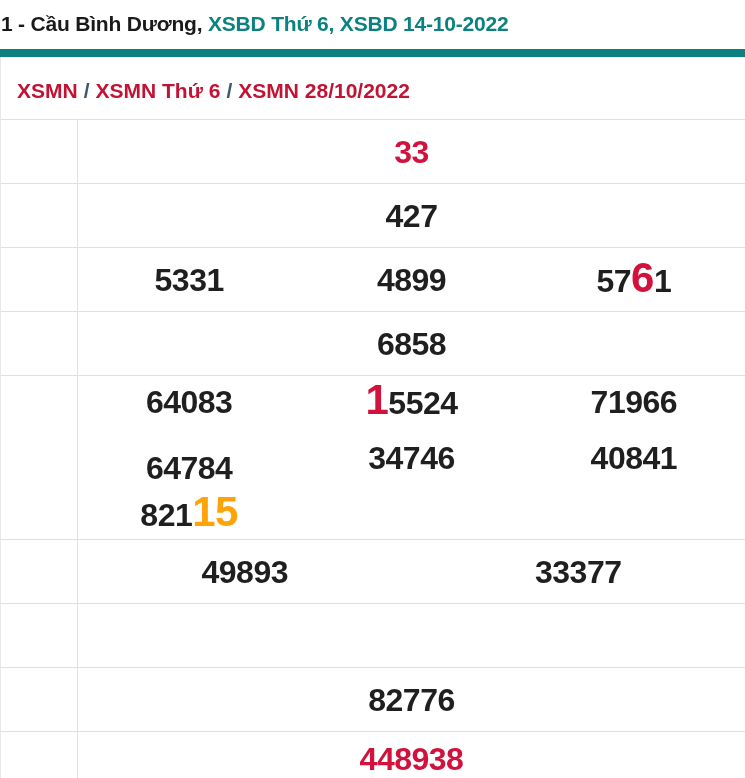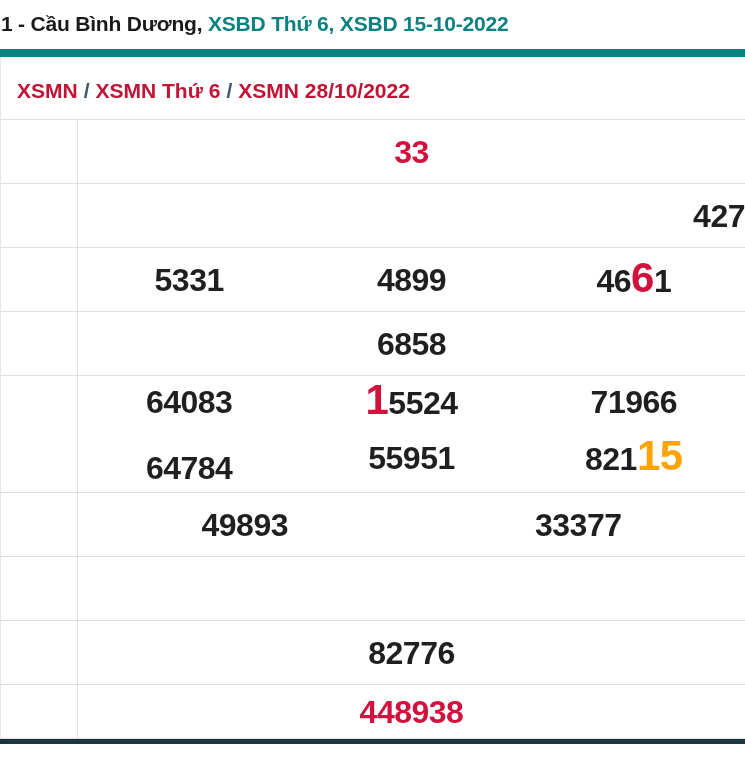--- a/index.html
+++ b/index.html
@@ -58,55 +58,55 @@
   }
   .val span{white-space:pre;}
   .val .big{font-size:42px;line-height:44px;}
   .bottom-bar{height:5px;background:var(--navy);}
 </style>
 </head>
 <body>
 
 <h1 class="page-title"><span>1 - Cầu Bình Dương,</span>
   <a href="#">XSBD Thứ 6,</a>
-  <a href="#">XSBD 15-10-2022</a>
+  <a href="#">XSBD 14-10-2022</a>
 </h1>
 
 <div class="teal-bar"></div>
 
 <div class="card">
   <nav class="breadcrumb"><a href="#">XSMN</a><span class="sep">/</span><a href="#">XSMN Thứ 6</a><span class="sep">/</span><a href="#">XSMN 28/10/2022</a></nav>
   <div class="rtable">
       <div class="rrow">
         <div class="label-cell"></div>
         <div class="vals">
           <div class="val" style="flex: 0 0 100%;">
             <span style="color: rgb(210, 17, 61);">33</span>
           </div>
         </div>
       </div>
       <div class="rrow">
         <div class="label-cell"></div>
         <div class="vals">
-          <div class="val" style="flex: 0 0 100%; justify-content: flex-end;">
+          <div class="val" style="flex: 0 0 100%;">
             <span>427</span>
           </div>
         </div>
       </div>
       <div class="rrow">
         <div class="label-cell"></div>
         <div class="vals">
           <div class="val" style="flex: 0 0 33.3333%;">
             <span>5331</span>
           </div>
           <div class="val" style="flex: 0 0 33.3333%;">
             <span>4899</span>
           </div>
           <div class="val" style="flex: 0 0 33.3333%;">
-            <span>46</span>
+            <span>57</span>
             <span class="big" style="color: rgb(210, 17, 61);">6</span>
             <span>1</span>
           </div>
         </div>
       </div>
       <div class="rrow">
         <div class="label-cell"></div>
         <div class="vals">
           <div class="val" style="flex: 0 0 100%;">
             <span>6858</span>
@@ -123,21 +123,24 @@
             <span class="big" style="color: rgb(210, 17, 61);">1</span>
             <span>5524</span>
           </div>
           <div class="val" style="flex: 0 0 33.3333%; align-items: center;">
             <span>71966</span>
           </div>
           <div class="val" style="flex: 0 0 33.3333%; margin-top: 21px;">
             <span>64784</span>
           </div>
           <div class="val" style="flex: 0 0 33.3333%;">
-            <span>55951</span>
+            <span>34746</span>
+          </div>
+          <div class="val" style="flex: 0 0 33.3333%;">
+            <span>40841</span>
           </div>
           <div class="val" style="flex: 0 0 33.3333%;">
             <span>821</span>
             <span class="big" style="color: rgb(255, 163, 7);">15</span>
           </div>
         </div>
       </div>
       <div class="rrow">
         <div class="label-cell"></div>
         <div class="vals">

